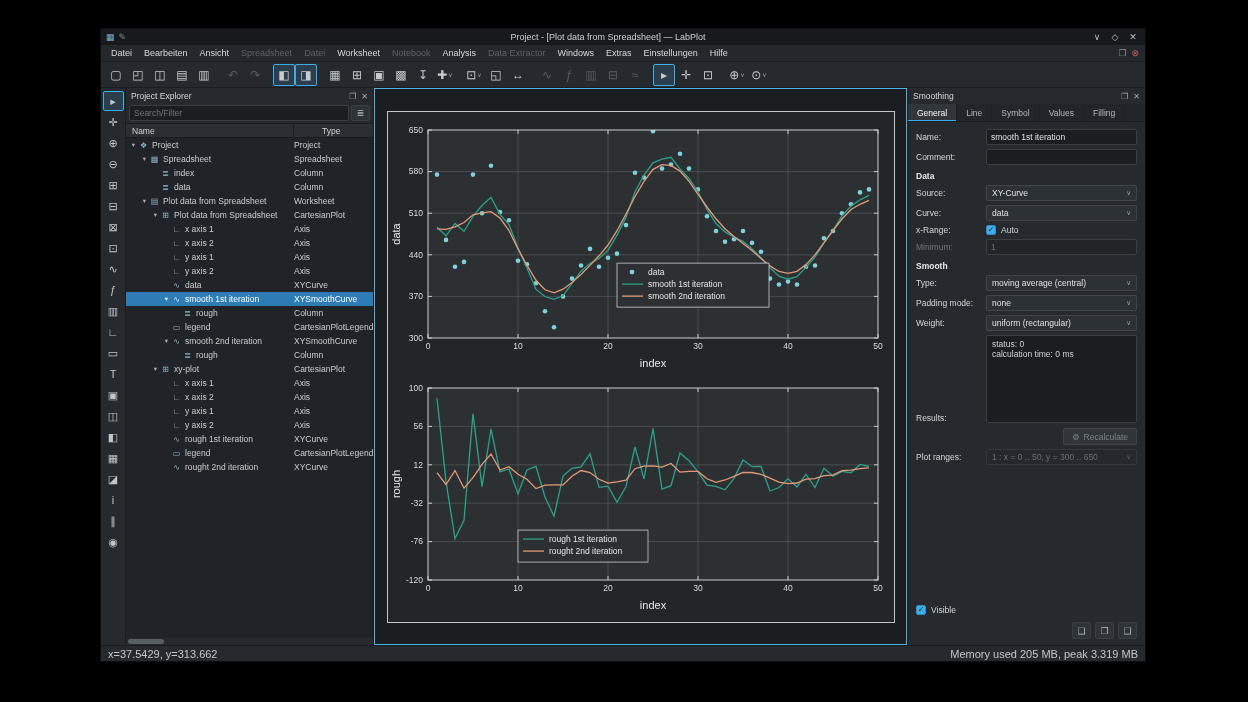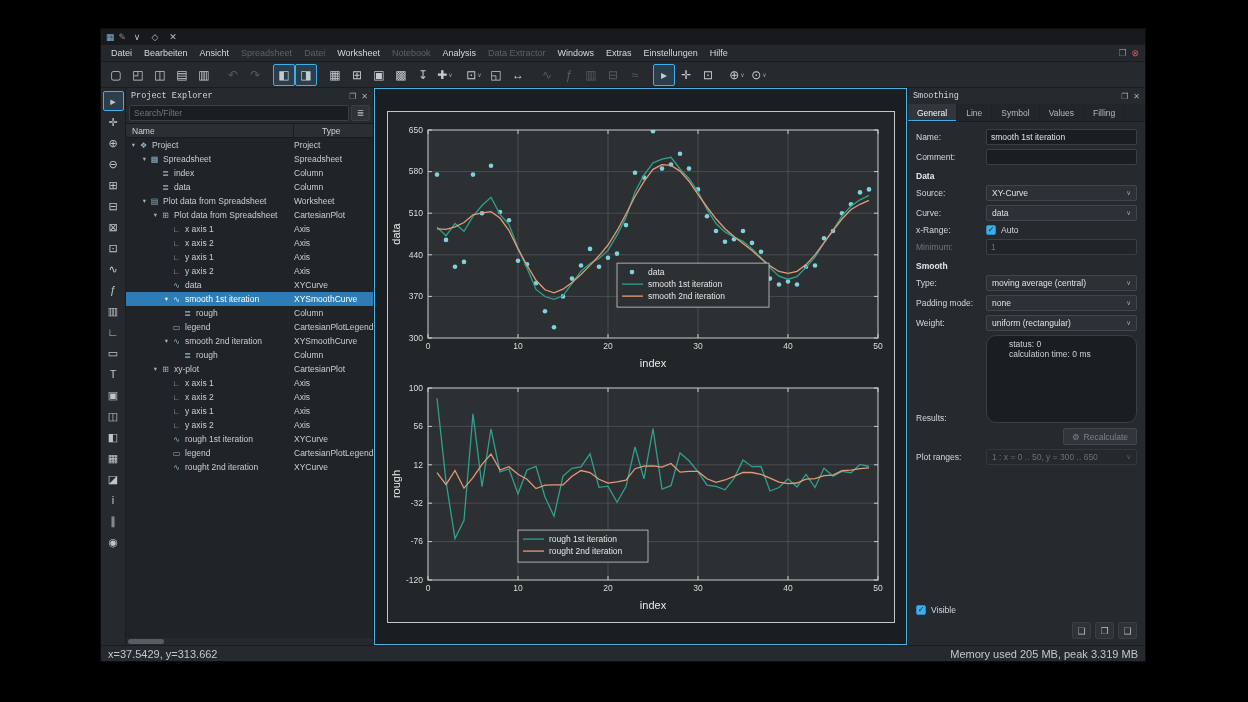--- a/index.html
+++ b/index.html
@@ -41,21 +41,21 @@
 
   .left-strip { width:25px; background:#26292d; border-right:1px solid #1a1d20; display:flex; flex-direction:column;
                 align-items:center; padding-top:3px; gap:1px; flex-shrink:0; overflow:hidden; }
   .lbtn { width:21px; height:20px; border:1px solid transparent; border-radius:2px; display:flex; align-items:center;
           justify-content:center; color:#c0c5c8; font-size:11px; flex-shrink:0; cursor:default; }
   .lbtn.active { border-color:#3daee9; background:#2c3e4b; }
 
   
   .explorer { width:248px; background:#26292d; border-right:1px solid #1a1d20; display:flex; flex-direction:column; flex-shrink:0; }
   .dock-head { height:16px; display:flex; align-items:center; padding:0 5px; gap:5px; flex-shrink:0; }
-  .dock-title { flex:1; font-size:8.5px; color:#d4d8da; white-space:nowrap;font-family:Liberation Mono, monospace; }
+  .dock-title { flex:1; font-size:8.5px; color:#d4d8da; white-space:nowrap; }
   .dock-btn { font-size:8px; color:#a7acb0; cursor:default; }
   .search-row { display:flex; gap:2px; margin:1px 3px 2px 3px; flex-shrink:0; }
   .search-input { flex:1; height:16px; background:#1b1e20; border:1px solid #3a3f44; border-radius:2px; color:#c8cdd0;
                   font-size:8.5px; padding:0 4px; font-family:"Liberation Sans",sans-serif; outline:none; }
   .search-input::placeholder { color:#70767a; }
   .filter-btn { width:19px; height:16px; background:#2e3338; border:1px solid #3a3f44; border-radius:2px; display:flex;
                 align-items:center; justify-content:center; font-size:9px; color:#b6bbbe; cursor:default; }
   .tree-head { display:flex; height:15px; background:#2b2f33; border-top:1px solid #1a1d20; border-bottom:1px solid #1a1d20;
                font-size:8.5px; color:#ced2d4; align-items:center; flex-shrink:0;gap:24px; }
   .tree-head .col-name { width:168px; padding-left:6px; border-right:1px solid #1a1d20; height:100%; display:flex; align-items:center; }
@@ -101,21 +101,21 @@
   .combo.disabled .chev { color:#5f6468; }
   .section-label { font-weight:bold; margin-top:2px; color:#e4e7e8; }
   .cbwrap { display:flex; align-items:center; gap:5px; }
   .cb { width:10px; height:10px; border-radius:2px; background:#3daee9; border:1px solid #2b8dc4; display:flex;
         align-items:center; justify-content:center; cursor:default; }
   .cb::after { content:"✓"; font-size:8px; color:#1b1e20; line-height:1; }
   .spin { position:relative; flex:1; min-width:0; }
   .spin .tinput { width:100%; }
   .spin-btns { position:absolute; right:3px; top:2px; display:flex; flex-direction:column; line-height:5.5px;
                font-size:5.5px; color:#aeb3b6; }
-  .results { flex:1; height:88px; background:#1b1e20; border:1px solid #3a3f44; border-radius:10px; padding:3px 22px;
+  .results { flex:1; height:88px; background:#1b1e20; border:1px solid #3a3f44; border-radius:2px; padding:3px 5px;
              color:#ced2d4; white-space:pre-line; min-width:0; }
   .recalc-row { display:flex; justify-content:flex-end; margin-top:1px; }
   .recalc { height:17px; background:#31363b; border:1px solid #40464b; border-radius:2px; color:#7b8186;
             display:flex; align-items:center; gap:4px; padding:0 8px; font-size:8.5px; cursor:default; }
   .spacer { flex:1; }
   .bottom-btns { display:flex; justify-content:flex-end; gap:4px; padding:3px 0 1px 0; }
   .bbtn { width:19px; height:17px; background:#2e3338; border:1px solid #3a3f44; border-radius:2px; display:flex;
           align-items:center; justify-content:center; font-size:9px; color:#bdc2c5; cursor:default; }
 
   
@@ -124,20 +124,21 @@
 </style>
 </head>
 <body>
 
 <div class="screen">
   <div class="window">
 
     <div class="titlebar">
       <span class="tb-ico">▦</span>
       <span class="tb-ico dim">✎</span>
+      <div class="tb-title">Project - [Plot data from Spreadsheet] — LabPlot</div>
       <span class="tb-ctl">∨</span>
       <span class="tb-ctl">◇</span>
       <span class="tb-ctl">✕</span>
     </div>
 
     <div class="menubar">
       <div class="mb-items">
           <div class="menu-item">Datei</div>
           <div class="menu-item">Bearbeiten</div>
           <div class="menu-item">Ansicht</div>

